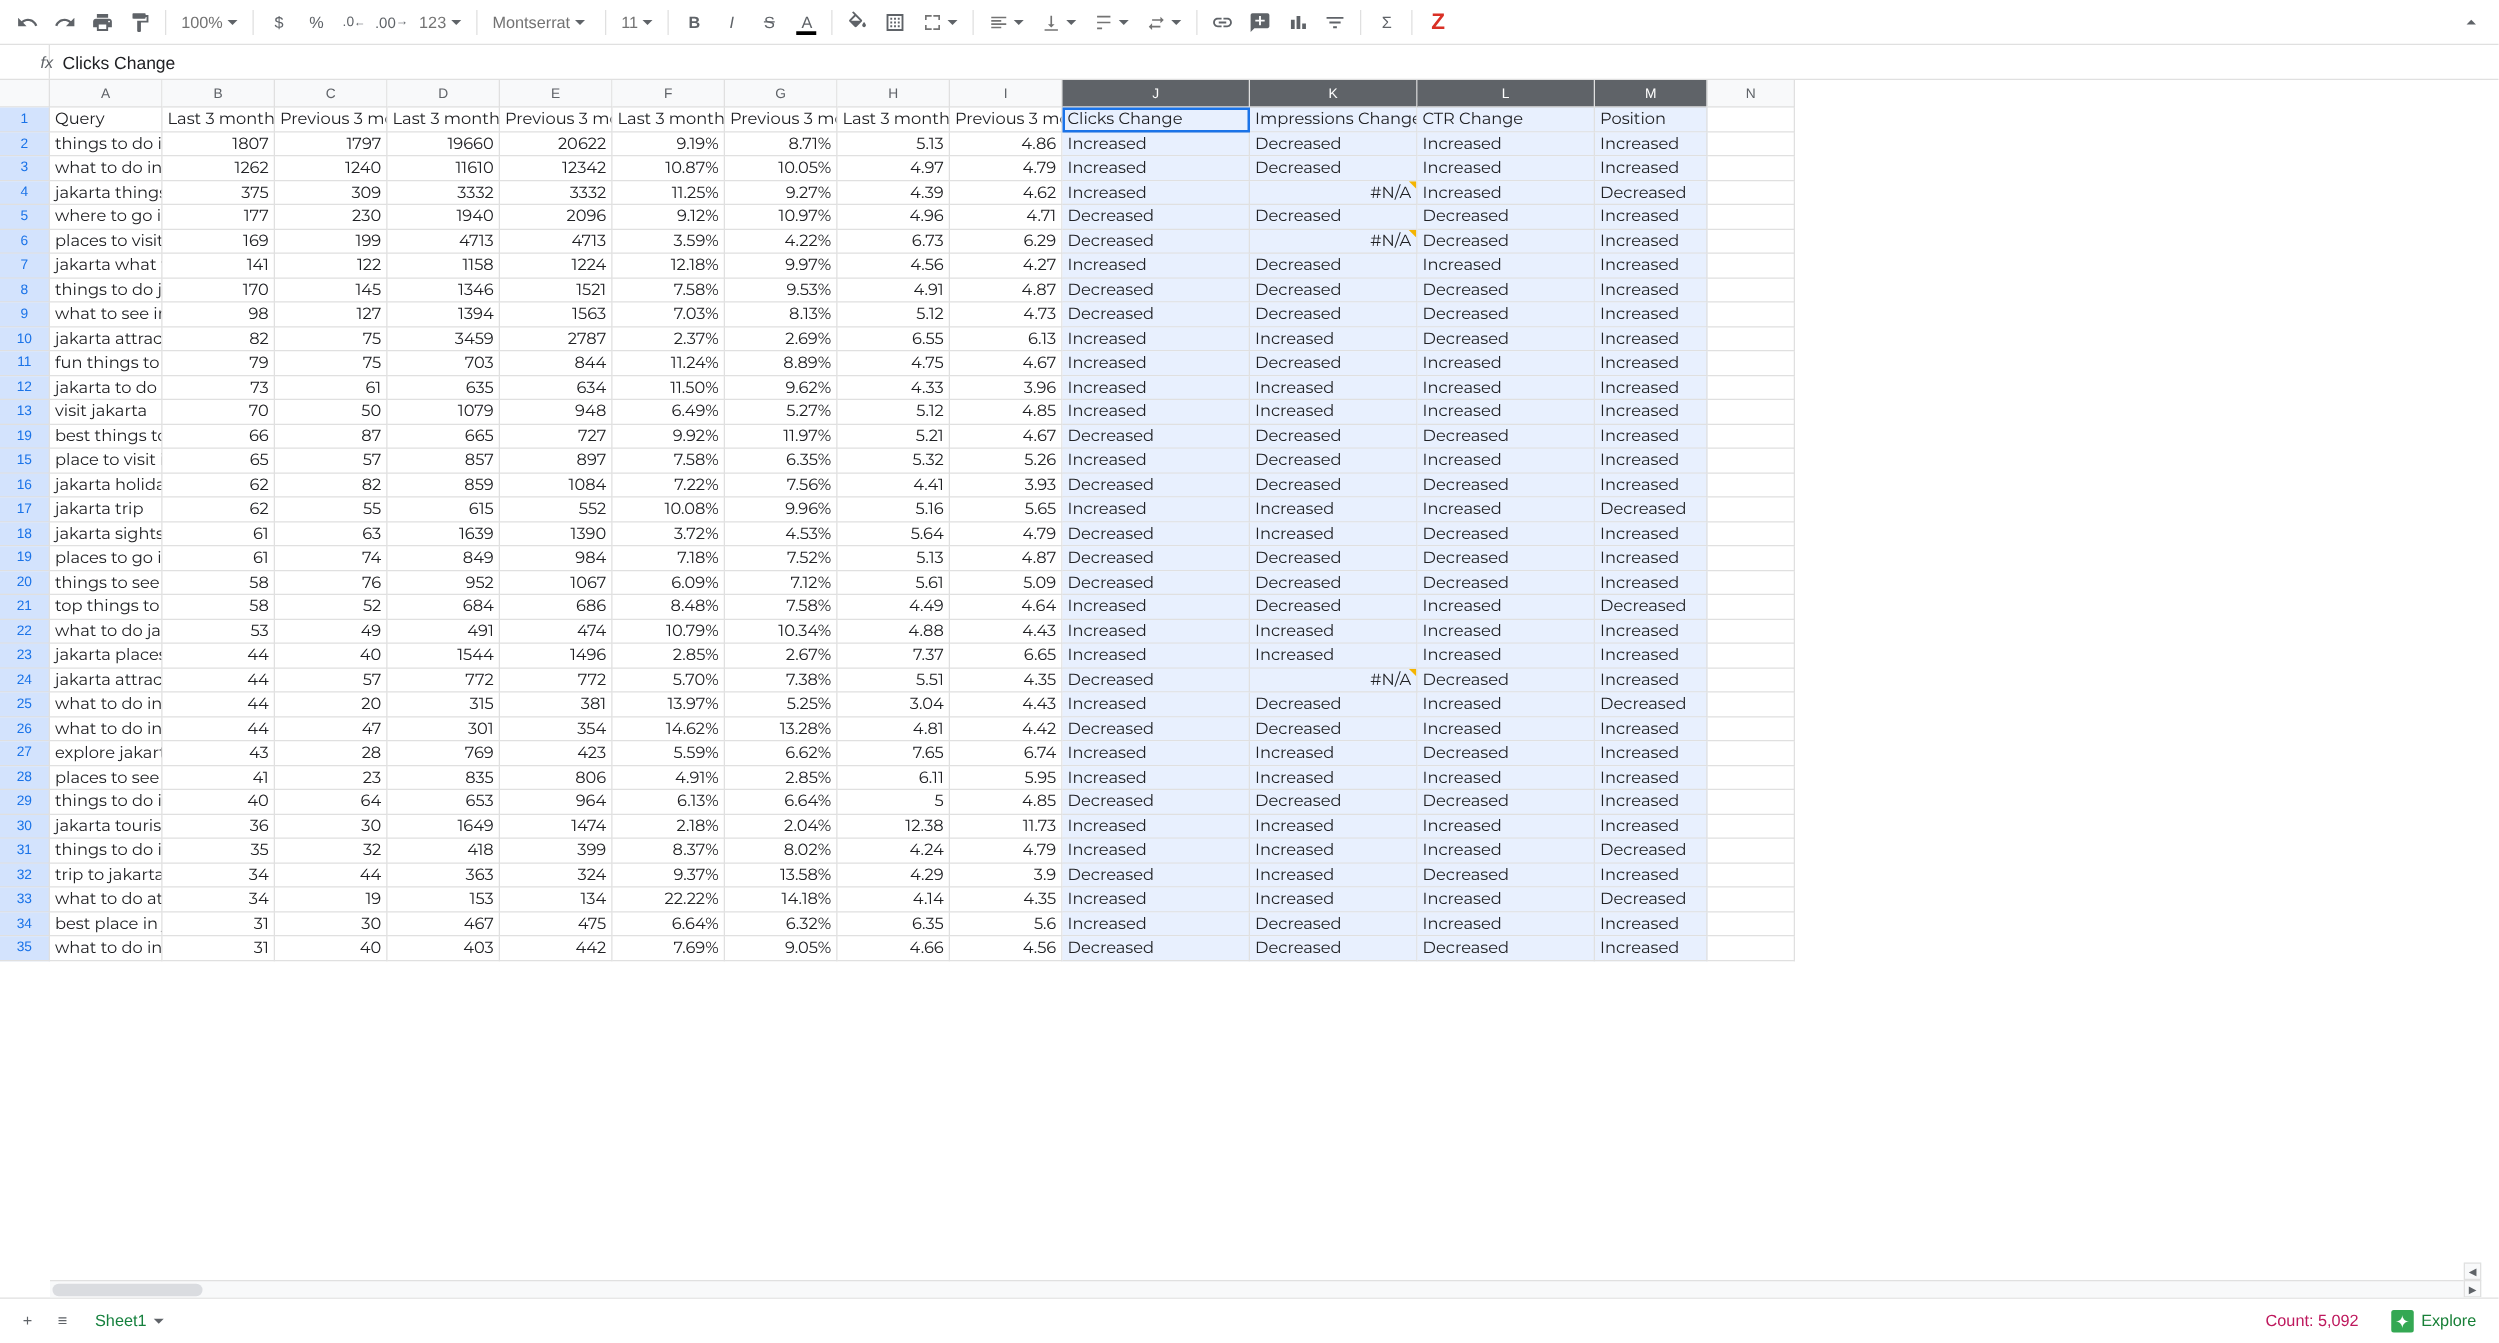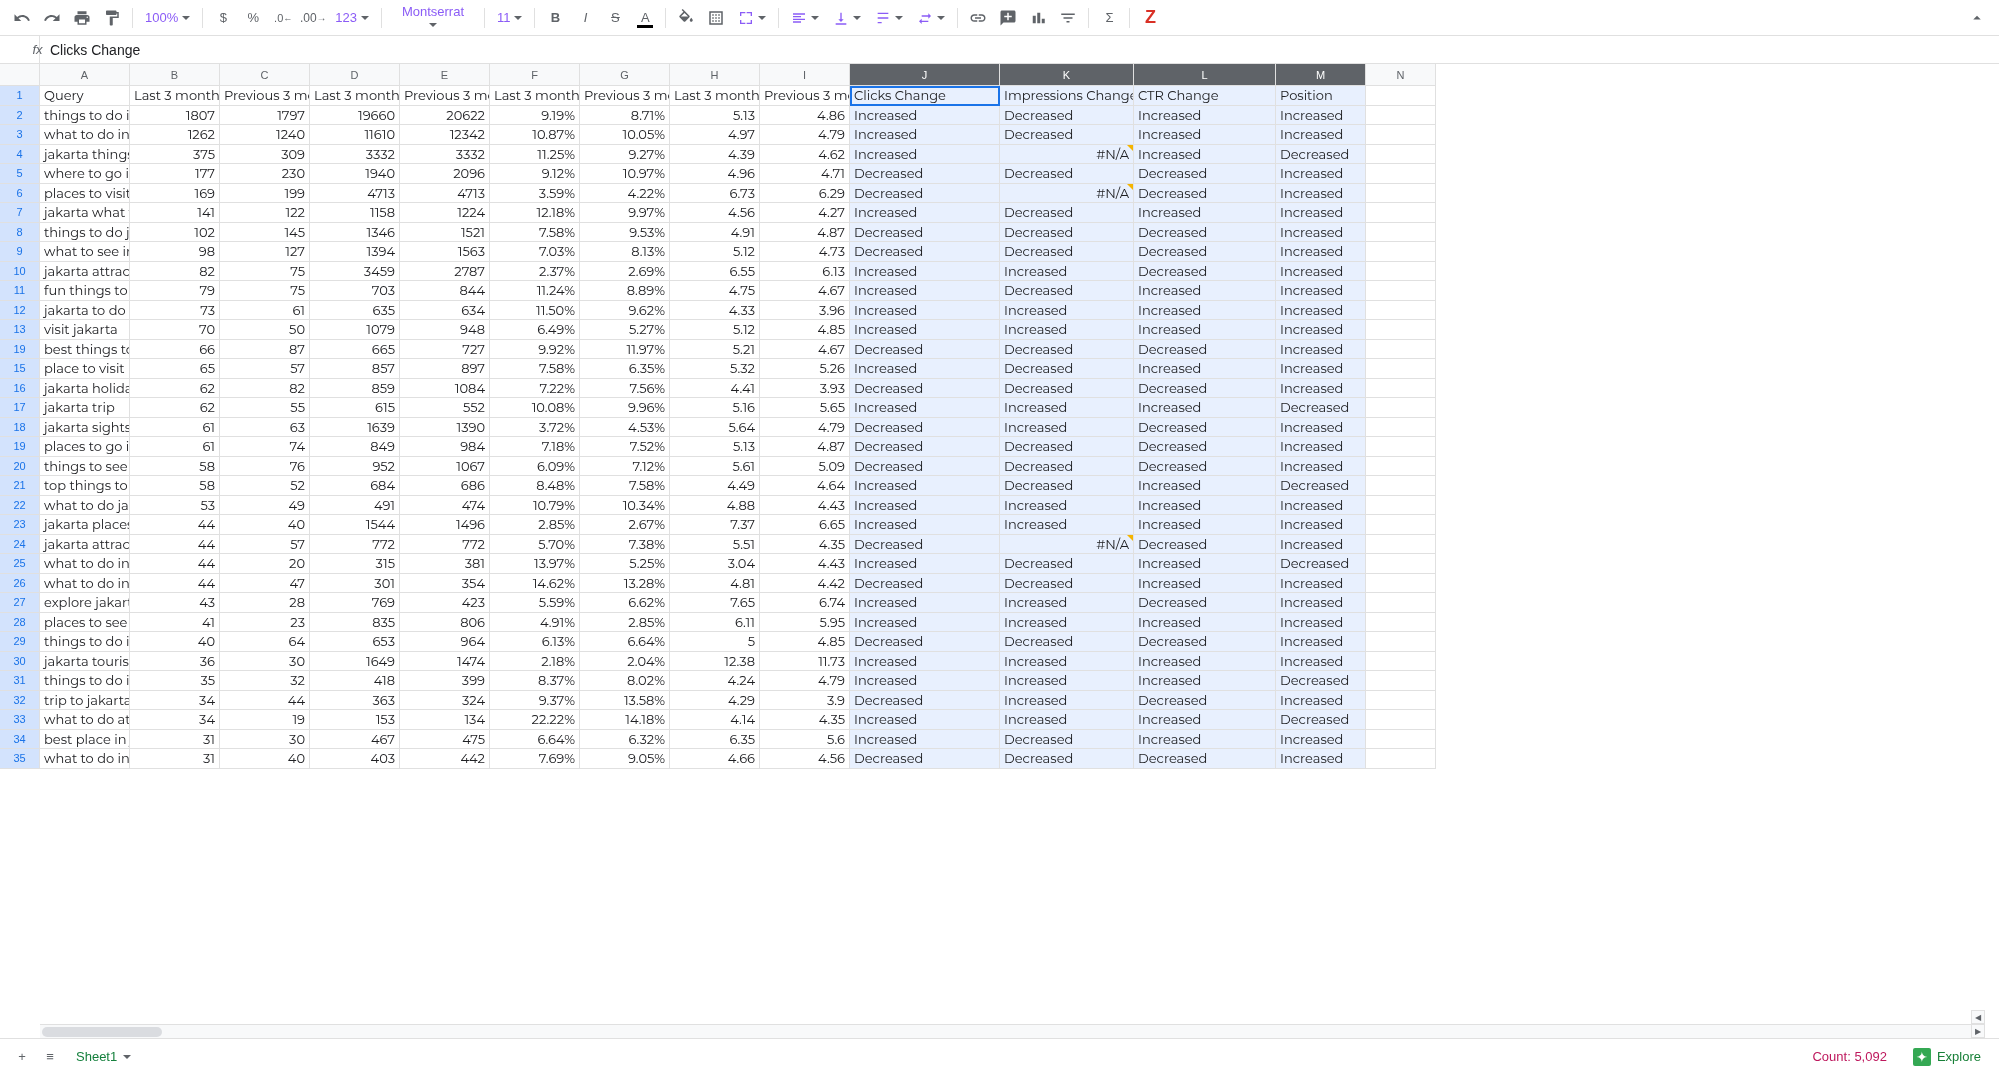--- a/index.html
+++ b/index.html
@@ -2,23 +2,23 @@
 <html><head>
 <meta charset="utf-8">
 <style>
 * { margin: 0; padding: 0; box-sizing: border-box; }
 body { font-family: Arial, sans-serif; font-size: 13px; background: #fff; overflow: hidden; }
 
 
 .toolbar { display: flex; align-items: center; padding: 4px 8px; border-bottom: 1px solid #e0e0e0; height: 36px; gap: 2px; }
 .toolbar-btn { display: flex; align-items: center; justify-content: center; width: 28px; height: 28px; border-radius: 2px; cursor: pointer; color: #5f6368; }
 .toolbar-sep { width: 1px; height: 20px; background: #e0e0e0; margin: 0 4px; }
-.toolbar-select { display: flex; align-items: center; padding: 0 6px; height: 28px; cursor: pointer; color: #8b5cf6; gap: 4px; }
+.toolbar-select { display: flex; align-items: center; padding: 0 6px; height: 28px; cursor: pointer; color: #737373; gap: 4px; }
 .zoom-select { min-width: 50px; }
-.font-select { min-width: 90px; flex-direction: column; }
+.font-select { min-width: 90px; }
 .fontsize-select { min-width: 36px; }
 .caret { width: 0; height: 0; border-left: 4px solid transparent; border-right: 4px solid transparent; border-top: 4px solid #5f6368; }
 .z-logo { color: #d93025; font-weight: bold; font-size: 18px; }
 .collapse-btn { margin-left: auto; }
 
 
 .formula-bar { display: flex; align-items: center; height: 28px; border-bottom: 1px solid #e0e0e0; }
 .fx-label { width: 40px; text-align: center; color: #5f6368; font-style: italic; font-size: 13px; border-right: 1px solid #e0e0e0; height: 100%; display: flex; align-items: center; justify-content: center; padding-left: 36px; }
 .formula-input { flex: 1; padding: 0 10px; color: #202124; font-size: 14px; }
 
@@ -381,21 +381,21 @@
           <div class="cell col-H right">4.56</div>
           <div class="cell col-I right">4.27</div>
           <div class="cell col-J selected">Increased</div>
           <div class="cell col-K selected">Decreased</div>
           <div class="cell col-L selected">Increased</div>
           <div class="cell col-M selected">Increased</div>
           <div class="cell col-N"></div>
         </div>
         <div class="row">
           <div class="cell col-A">things to do jakar</div>
-          <div class="cell col-B right">102</div>
+          <div class="cell col-B right">170</div>
           <div class="cell col-C right">145</div>
           <div class="cell col-D right">1346</div>
           <div class="cell col-E right">1521</div>
           <div class="cell col-F right">7.58%</div>
           <div class="cell col-G right">9.53%</div>
           <div class="cell col-H right">4.91</div>
           <div class="cell col-I right">4.87</div>
           <div class="cell col-J selected">Decreased</div>
           <div class="cell col-K selected">Decreased</div>
           <div class="cell col-L selected">Decreased</div>

